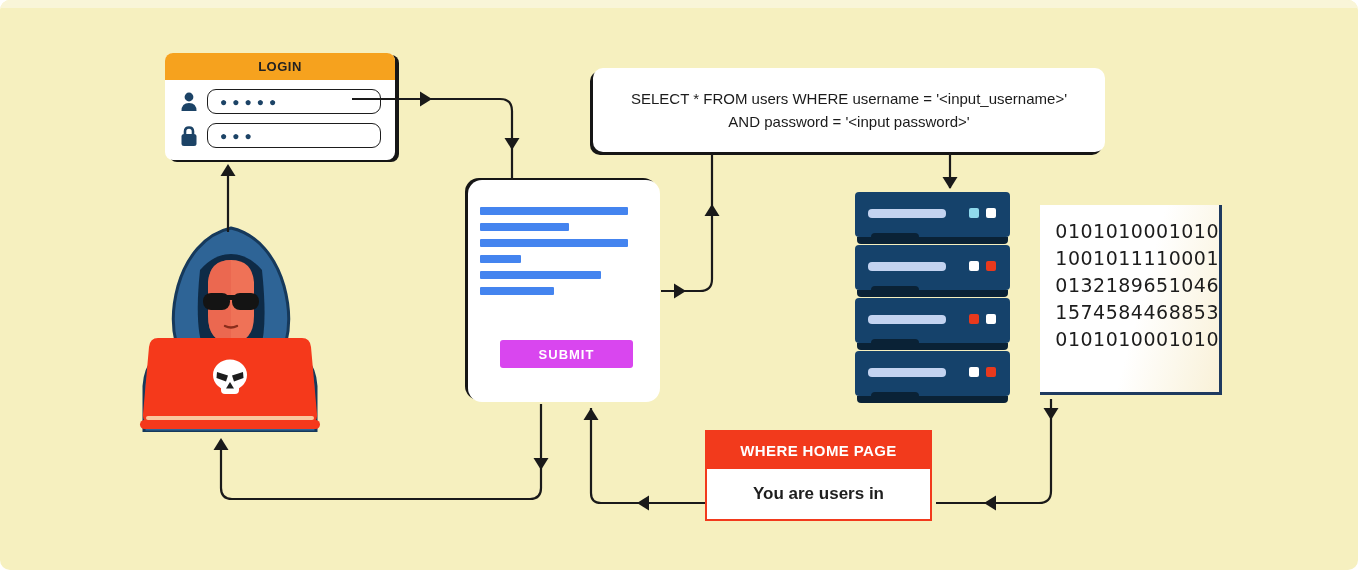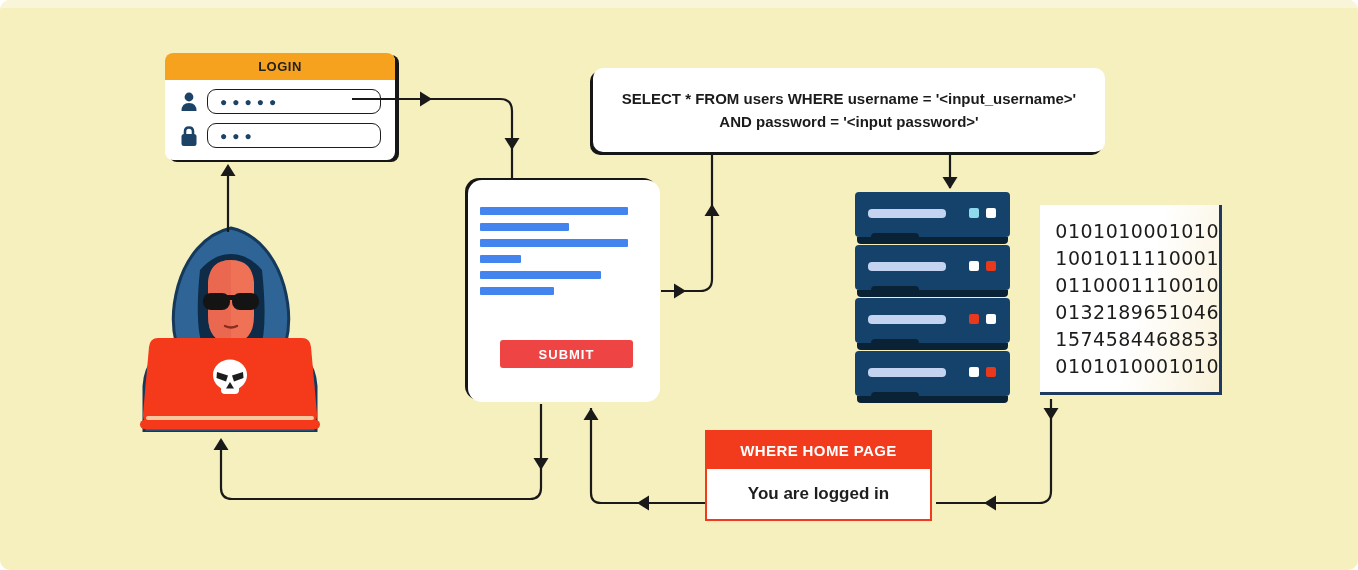--- a/index.html
+++ b/index.html
@@ -37,31 +37,31 @@
   .form-card {
     position:absolute; left:468px; top:180px; width:192px; height:222px;
     background:#fff; border-radius:14px;
     box-shadow:-3px -2px 0 0 #161616;
   }
   .bars { position:absolute; left:12px; top:27px; width:148px; }
   .bar { height:8px; background:#4484EF; border-radius:1px; margin-bottom:8px; }
   .b1{width:100%}.b2{width:60%}.b3{width:100%}.b4{width:28%}.b5{width:82%}.b6{width:50%}
   .submit-btn {
     position:absolute; left:32px; top:160px; width:133px; height:28px;
-    background:#ef4444; color:#fff; border:none; border-radius:3px;
+    background:#d946ef; color:#fff; border:none; border-radius:3px;
     font-family:"Liberation Sans",sans-serif;
     font-size:13px; font-weight:bold; letter-spacing:1px; cursor:pointer;
   }
 
   
   .sql-box {
     position:absolute; left:593px; top:68px; width:512px; height:84px;
     background:#fff; border-radius:10px; box-shadow:-3px 3px 0 0 #161616;
     display:flex; flex-direction:column; align-items:center; justify-content:center;
-    font-size:15px; font-weight:bold; color:#1b1b1b; line-height:23px; text-align:center;
+    font-size:15px; font-weight:normal; color:#1b1b1b; line-height:23px; text-align:center;
   }
 
   
   .server-stack { position:absolute; left:855px; top:192px; width:155px; }
   .server-unit { position:relative; width:155px; height:53px; }
   .server-body {
     position:absolute; left:0; top:0; width:155px; height:45px;
     background:#15426B; border-radius:4px;
   }
   .server-bar {
@@ -216,29 +216,28 @@
         <div class="server-strip"></div>
       <div class="server-bar"></div>
       <span class="server-light sl1" style="background-color: rgb(255, 255, 255);"></span>
       <span class="server-light sl2" style="background-color: rgb(232, 57, 29);"></span>
     </div>
   </div>
 
   <div class="binary-panel">
     <div>0101010001010</div>
     <div>1001011110001</div>
-    <div>0110001110010</div>
     <div>0132189651046</div>
     <div>1574584468853</div>
     <div>0101010001010</div>
   </div>
 
   <div class="admin-box">
     <div class="admin-header">WHERE HOME PAGE</div>
-    <div class="admin-body">You are logged in</div>
+    <div class="admin-body">You are users in</div>
   </div>
 
   <svg class="arrows" viewBox="0 0 1358 570">
     <g stroke="#1a1a1a" stroke-width="2.2" fill="none">
 
       <path d="M228,232 L228,176"></path>
 
       <path d="M352,99 H500 Q512,99 512,111 V180"></path>
 
       <path d="M661,291 H700 Q712,291 712,279 V154"></path>

